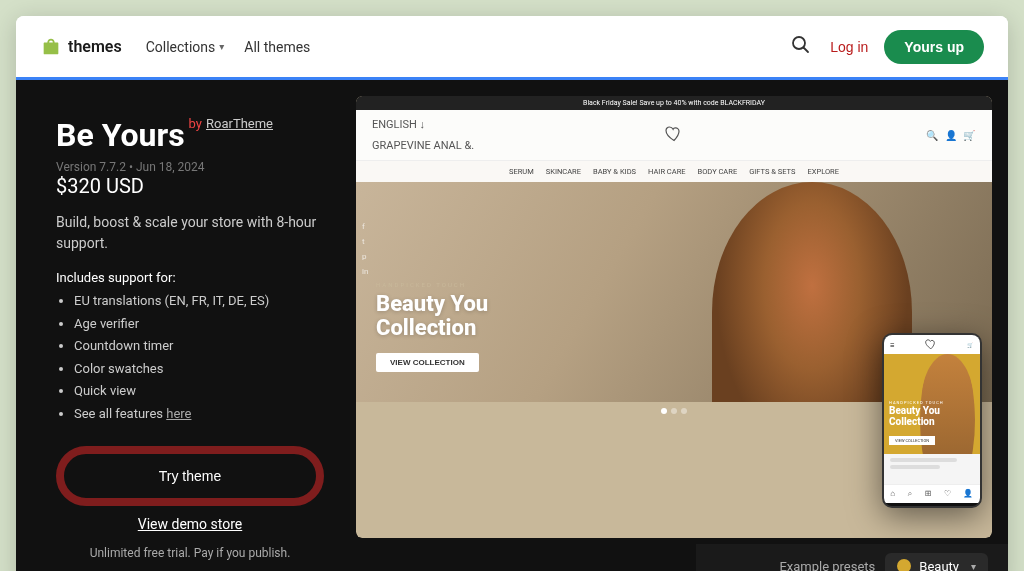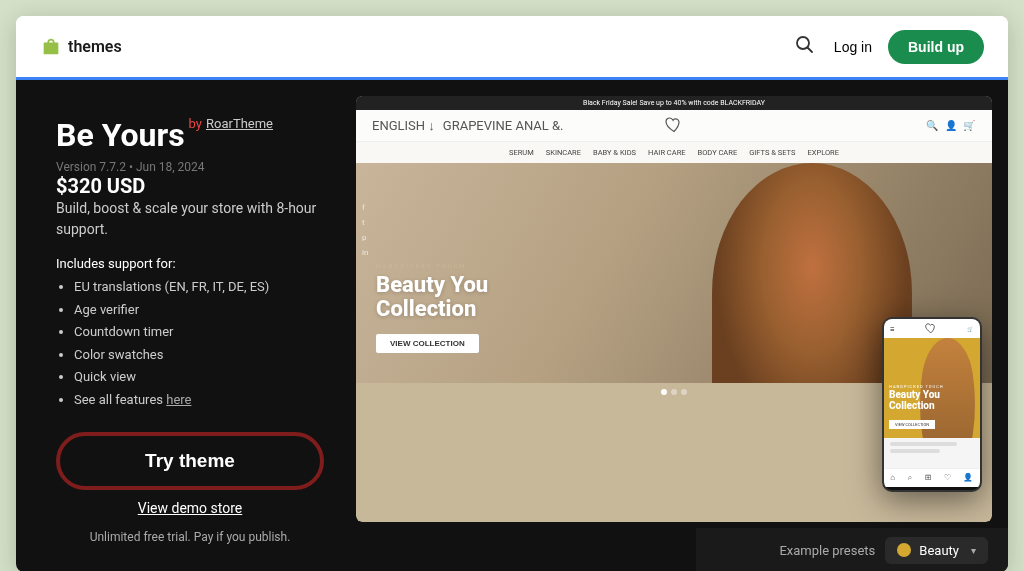--- a/index.html
+++ b/index.html
@@ -71,21 +71,21 @@
       color: #333;
       font-size: 18px;
       background: none;
       border: none;
       padding: 4px;
     }
     .login-btn {
       background: none;
       border: none;
       font-size: 14px;
-      color: #000000;
+      color: #b91c1c;
       cursor: pointer;
       font-weight: 500;
     }
     .signup-btn {
       background: #1a8c4e;
       color: #fff;
       border: none;
       border-radius: 20px;
       padding: 9px 20px;
       font-size: 14px;
@@ -119,22 +119,23 @@
       margin-bottom: 2px;
     }
     .theme-version {
       font-size: 12px;
       color: #777;
       margin-top: 4px;
       margin-bottom: 0;
     }
     .theme-price {
       font-size: 20px;
-      font-weight: 700;
-      color: #fff;
+      font-weight: 400;
+      color: #fff;
+      margin-bottom: 14px;
     }
     .theme-desc {
       font-size: 14px;
       color: #ccc;
       margin-bottom: 16px;
       line-height: 1.5;
     }
     .includes-label {
       font-size: 13px;
       font-weight: 400;
@@ -153,25 +154,25 @@
       line-height: 1.5;
     }
     .features-list li a {
       color: #aaa;
       text-decoration: underline;
     }
     .try-theme-btn {
       width: 100%;
       padding: 14px;
       border-radius: 30px;
-      border: 4px solid #7f1d1d;
+      border: 8px solid #7f1d1d;
       background: transparent;
       color: #fff;
-      font-size: 19px;
-      font-weight: 700;
+      font-size: 14px;
+      font-weight: 400;
       cursor: pointer;
       margin-bottom: 10px;
     }
     .view-demo-link {
       display: block;
       text-align: center;
       font-size: 14px;
       color: #fff;
       text-decoration: underline;
       cursor: pointer;
@@ -217,22 +218,23 @@
       display: flex;
       align-items: center;
       justify-content: space-between;
       font-size: 9px;
       color: #333;
       border-bottom: 1px solid #eee;
     }
     .store-nav {
       display: flex;
       gap: 8px;
-      font-size: 13px;
+      font-size: 11px;
       color: #555;
+      flex-direction: column;
     }
     .store-icons {
       display: flex;
       gap: 6px;
       font-size: 10px;
       color: #555;
     }
     .promo-bar {
       background: #222;
       color: #fff;
@@ -438,29 +440,38 @@
 
 <div class="window">
 
   <header class="header">
     <div class="header-logo">
       <svg class="shopify-bag-icon" viewBox="0 0 24 24" fill="none">
         <path d="M19 7H16C16 4.79 14.21 3 12 3C9.79 3 8 4.79 8 7H5C4.45 7 4 7.45 4 8V19C4 19.55 4.45 20 5 20H19C19.55 20 20 19.55 20 19V8C20 7.45 19.55 7 19 7ZM12 5C13.1 5 14 5.9 14 7H10C10 5.9 10.9 5 12 5Z" fill="#96bf48"></path>
       </svg>
       <span>themes</span>
     </div>
+    <nav class="header-nav">
+      <span class="nav-item">
+        <span>Collections</span>
+        <span class="chevron-icon">▾</span>
+      </span>
+      <span class="nav-item">
+        <span>All themes</span>
+      </span>
+    </nav>
     <div class="header-actions">
       <button class="search-icon-btn">
         <svg width="20" height="20" viewBox="0 0 20 20" fill="none">
           <circle cx="9" cy="9" r="6" stroke="#333" stroke-width="1.8"></circle>
           <line x1="13.5" y1="13.5" x2="18" y2="18" stroke="#333" stroke-width="1.8" stroke-linecap="round"></line>
         </svg>
       </button>
       <button class="login-btn">Log in</button>
-      <button class="signup-btn">Build up</button>
+      <button class="signup-btn">Yours up</button>
     </div>
   </header>
 
   <div class="main-content">
 
     <div class="left-panel">
       <div style="display:flex;align-items:flex-start;gap:4px;margin-bottom:0;">
         <h1 class="theme-title">Be Yours</h1>
         <span style="font-size:13px;color:#ef4444;">by</span>
         <a style="font-size:13px;color:#ccc;text-decoration:underline;cursor:pointer;">RoarTheme</a>

